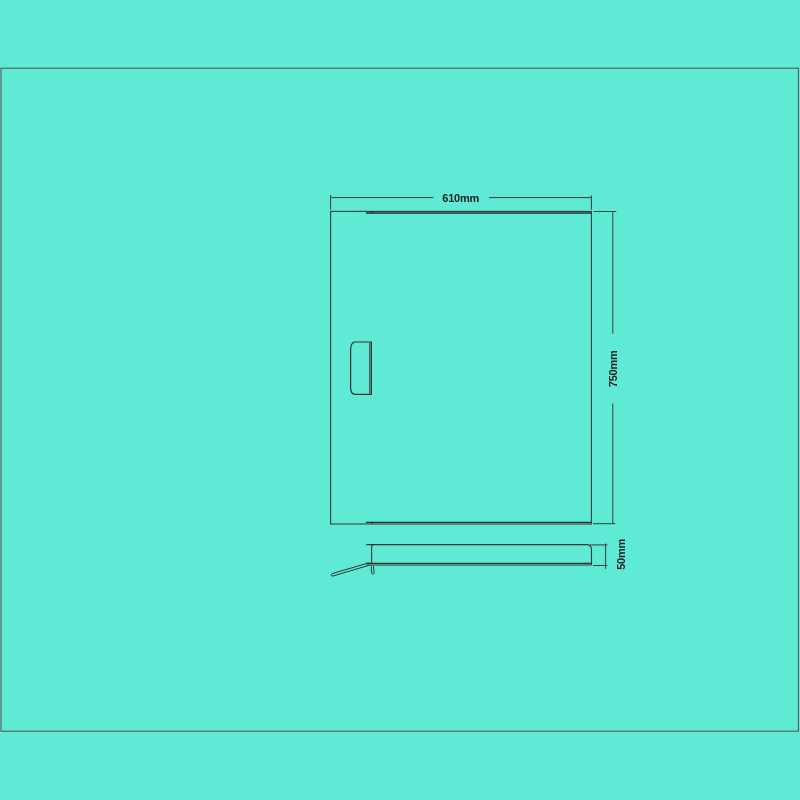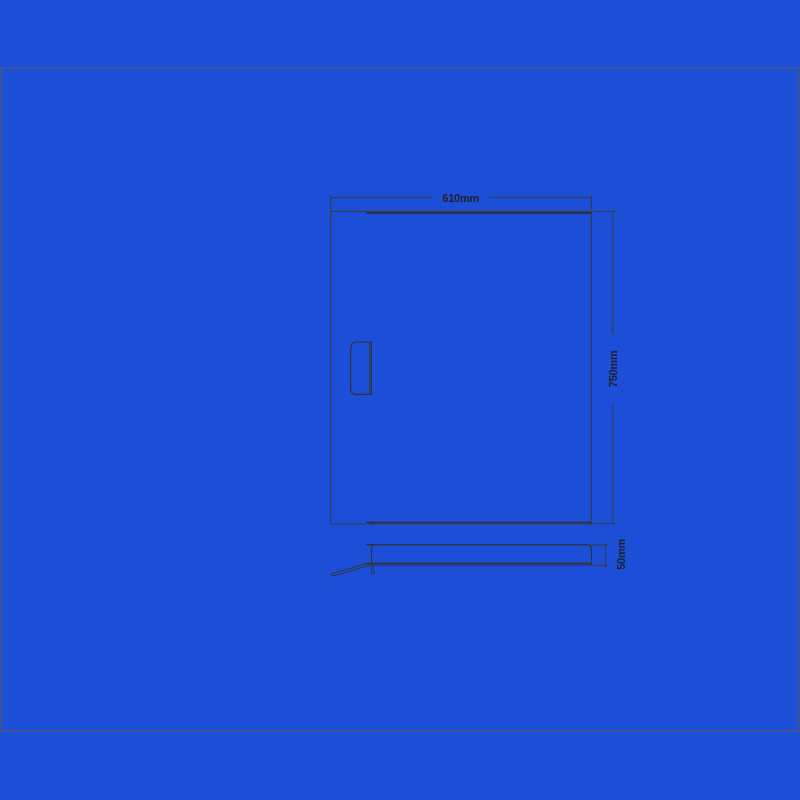--- a/index.html
+++ b/index.html
@@ -1,16 +1,16 @@
 <!DOCTYPE html>
 <html><head>
 <meta charset="utf-8">
 <style>
   html,body{margin:0;padding:0;background:#ffffff;}
-  .page{position:relative;width:800px;height:800px;background:#1d4ed8;overflow:hidden;}
+  .page{position:relative;width:800px;height:800px;background:#5eead4;overflow:hidden;}
   svg{position:absolute;left:0;top:0;}
   text{font-family:"Liberation Sans",sans-serif;font-weight:bold;fill:#222222;}
 </style>
 </head>
 <body>
 <div class="page">
 <svg width="800" height="800" viewBox="0 0 800 800" fill="none">
 
   <rect x="1" y="68.2" width="797.4" height="663" stroke="#5a5a5c" stroke-width="1.1"></rect>
 

